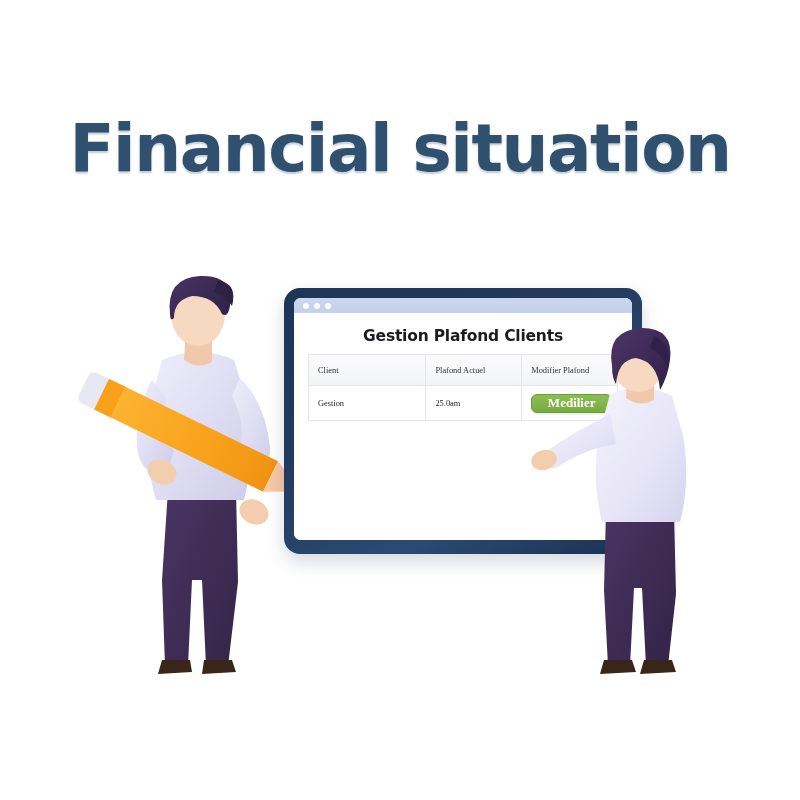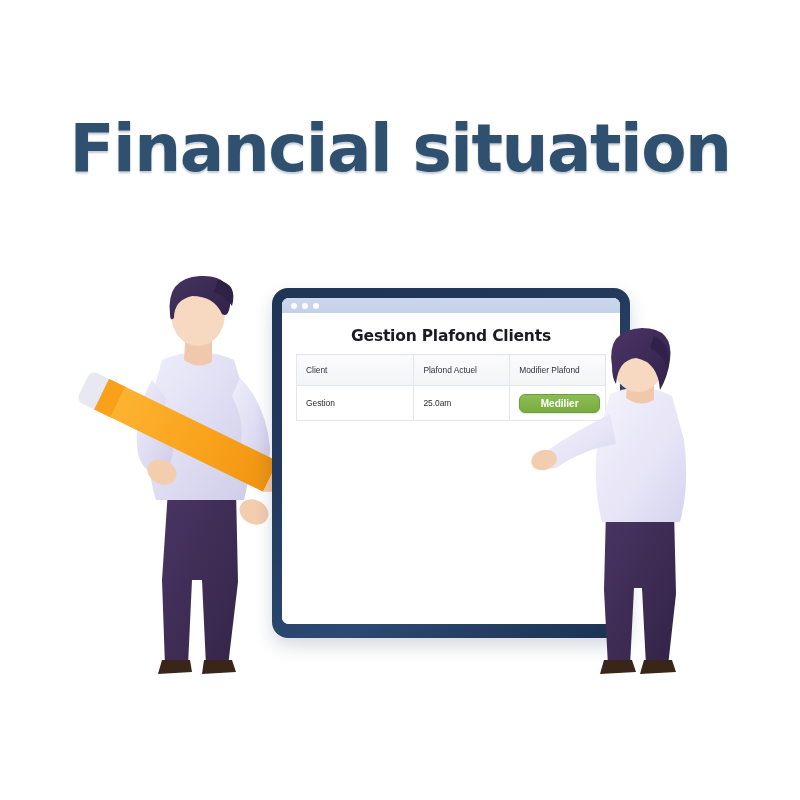--- a/index.html
+++ b/index.html
@@ -22,22 +22,22 @@
     font-weight:700;
     letter-spacing:-1.5px;
     color:#30506f;
     text-shadow:0 2px 2px rgba(40,65,95,.28);
     margin-top:42px;
   }
 
   
   .monitor{
     position:absolute;
-    left:272px;top:288px;
-    width:358px;height:350px;
+    left:284px;top:288px;
+    width:358px;height:266px;
     border-radius:16px;
     background:linear-gradient(150deg,#1d3557 0%,#22395c 35%,#2b4a72 70%,#1b3150 100%);
     padding:10px 10px 14px 10px;
     box-sizing:border-box;
     box-shadow:0 8px 18px rgba(25,45,75,.18);
   }
   .monitor-screen{
     width:100%;height:100%;
     background:#ffffff;
     border-radius:7px;
@@ -63,21 +63,21 @@
     color:#1b1b22;
     letter-spacing:-.2px;
     margin:4px 0 9px 0;
   }
 
   
   table.ledger{
     width:100%;
     border-collapse:collapse;
     table-layout:fixed;
-    font-family:Liberation Sans, sans-serif;
+    font-family:Liberation Serif, serif;
   }
   table.ledger th,
   table.ledger td{
     border:1px solid #e3e6ec;
     padding:0 9px;
     text-align:left;
     font-weight:400;
     color:#262730;
     font-size:8.4px;
     height:35px;
@@ -118,21 +118,21 @@
     box-sizing:border-box;
     box-shadow:0 1px 1px rgba(0,0,0,.06);
   }
   .btn-green{
     display:flex;align-items:center;justify-content:center;
     width:81px;height:19px;
     border:1px solid #6d9f3c;
     border-radius:6px;
     background:linear-gradient(180deg,#8cbd55 0%,#79ac3f 100%);
     color:#ffffff;
-    font-size:10px;
+    font-size:13px;
     font-weight:700;
     box-sizing:border-box;
     box-shadow:0 1px 2px rgba(0,0,0,.12);
   }
 
   
   .figure{position:absolute;}
 
   
   #person-left{left:118px;top:262px;width:200px;height:420px;}

